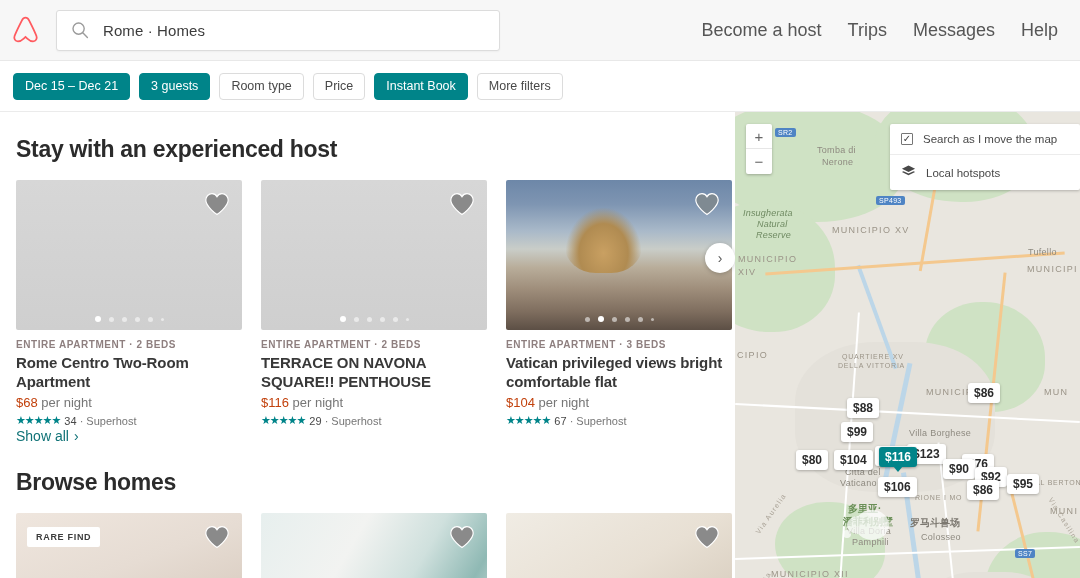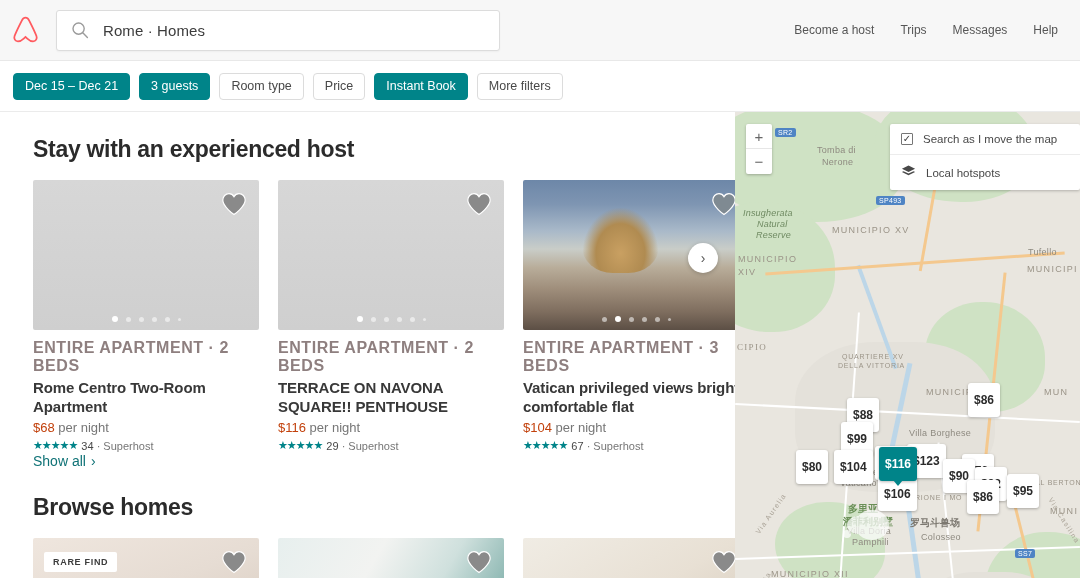--- a/index.html
+++ b/index.html
@@ -21,40 +21,40 @@
   .logo { margin-left: 10px; width: 30px; height: 32px; display: flex; align-items: center; justify-content: center; }
   .searchbar {
     margin-left: 16px; width: 444px; height: 41px;
     background: #fff; border: 1px solid #dcdcdc; border-radius: 3px;
     display: flex; align-items: center; padding: 0 14px;
     box-shadow: 0 1px 2px rgba(0,0,0,.04);
   }
   .search-icon { width: 18px; height: 18px; flex: 0 0 18px; margin-right: 14px; }
   .search-value { font-size: 15px; color: #3c3c3c; letter-spacing: .1px; }
   .nav { margin-left: auto; display: flex; align-items: center; gap: 26px; padding-right: 22px; }
-  .nav-item { font-size: 12px; color: #565656; white-space: nowrap; cursor: pointer; }
+  .nav-item { font-size: 18px; color: #565656; white-space: nowrap; cursor: pointer; }
 
   
   .filterbar {
     position: absolute; top: 61px; left: 0; width: 1080px; height: 51px;
     background: #fff; border-bottom: 1px solid #ebebeb;
     display: flex; align-items: center; gap: 9px; padding-left: 13px;
   }
   .chip {
     height: 27px; border-radius: 4px; padding: 0 11px;
     display: flex; align-items: center; font-size: 12.5px;
     border: 1px solid #dcdcdc; background: #fff; color: #484848;
     cursor: pointer; white-space: nowrap;
   }
   .chip.active { background: #008489; border-color: #008489; color: #fff; }
 
   
   .results {
     position: absolute; top: 112px; left: 0; width: 735px; height: 466px;
-    background: #fff; overflow: hidden; padding: 0 33px;
+    background: #fff; overflow: hidden; padding: 0 16px;
   }
   .section-title {
     font-size: 23px; font-weight: bold; color: #2b2b2b;
     letter-spacing: -.3px; margin-top: 24px; margin-bottom: 17px;
   }
   .row { display: flex; gap: 19px; position: relative; }
   .card { width: 226px; position: relative; }
   .card-photo {
     width: 226px; height: 150px; border-radius: 2px;
     position: relative; overflow: hidden; background: #d8d8d8;
@@ -84,21 +84,21 @@
   }
   .dots {
     position: absolute; bottom: 8px; left: 0; width: 100%;
     display: flex; justify-content: center; align-items: center; gap: 8px;
   }
   .dot { width: 5px; height: 5px; border-radius: 50%; background: rgba(255,255,255,.55); }
   .dot.on { background: #fff; width: 6px; height: 6px; }
   .dot.sm { width: 3px; height: 3px; }
 
   .card-kicker {
-    margin-top: 9px; font-size: 16px; font-weight: bold; letter-spacing: .55px;
+    margin-top: 9px; font-size: 10px; font-weight: bold; letter-spacing: .55px;
     color: #8e7f7f; text-transform: uppercase;
   }
   .card-title {
     margin-top: 3px; font-size: 15px; font-weight: bold; color: #383838;
     line-height: 1.27; letter-spacing: -.1px;
   }
   .card-price { margin-top: 4px; font-size: 13px; color: #767676; }
   .card-price b { color: #c2410c; font-weight: normal; }
   .card-rating { margin-top: 4px; display: flex; align-items: center; font-size: 11px; color: #767676; }
   .stars { color: #008489; letter-spacing: -1px; font-size: 11px; margin-right: 4px; }
@@ -163,21 +163,21 @@
   }
   .map-panel-row + .map-panel-row { border-top: 1px solid #ececec; }
   .cbox {
     width: 12px; height: 12px; border: 1px solid #767676; border-radius: 1px;
     display: flex; align-items: center; justify-content: center;
     font-size: 10px; color: #3c3c3c; line-height: 1;
   }
 
   .pin {
     position: absolute; background: #fff; color: #2b2b2b;
-    font-size: 12px; font-weight: bold; padding: 10px 6px; border-radius: 3px;
+    font-size: 12px; font-weight: bold; padding: 3px 6px; border-radius: 3px;
     box-shadow: 0 1px 3px rgba(0,0,0,.28); cursor: pointer; white-space: nowrap;
     z-index: 20;
   }
   .pin.sel { background: #008489; color: #fff; z-index: 25; }
   .pin.sel::after {
     content:""; position:absolute; left:50%; bottom:-5px; margin-left:-5px;
     border-left:5px solid transparent; border-right:5px solid transparent;
     border-top:6px solid #008489;
   }
   .wm {
@@ -410,21 +410,21 @@
     <div class="map-label" style="left:97px;  top:113px;">MUNICIPIO XV</div>
     <div class="map-label" style="left:3px;   top:142px;">MUNICIPIO</div>
     <div class="map-label" style="left:3px;   top:155px;">XIV</div>
     <div class="map-label place" style="left:293px; top:135px;">Tufello</div>
     <div class="map-label" style="left:292px; top:152px;">MUNICIPI</div>
     <div class="map-label sm" style="left:107px; top:241px;">QUARTIERE XV</div>
     <div class="map-label sm" style="left:103px; top:250px;">DELLA VITTORIA</div>
     <div class="map-label" style="left:191px; top:275px;">MUNICIPIO II</div>
     <div class="map-label" style="left:309px; top:275px;">MUN</div>
     <div class="map-label place" style="left:174px; top:316px;">Villa Borghese</div>
-    <div class="map-label" style="left:2px;   top:230px;font-family:Liberation Serif, serif;">CIPIO</div>
+    <div class="map-label" style="left:2px;   top:238px;">CIPIO</div>
     <div class="map-label place" style="left:110px; top:355px;">Città del</div>
     <div class="map-label place" style="left:105px; top:366px;">Vaticano</div>
     <div class="map-label sm" style="left:180px; top:382px;">RIONE I MO</div>
     <div class="map-label sm" style="left:300px; top:367px;">AL BERTONE</div>
     <div class="map-label" style="left:315px; top:394px;">MUNI</div>
     <div class="map-label place" style="left:112px; top:414px;">Villa Doria</div>
     <div class="map-label place" style="left:117px; top:425px;">Pamphili</div>
     <div class="map-label place" style="left:186px; top:420px;">Colosseo</div>
     <div class="map-label" style="left:36px;  top:457px;">MUNICIPIO XII</div>
 

